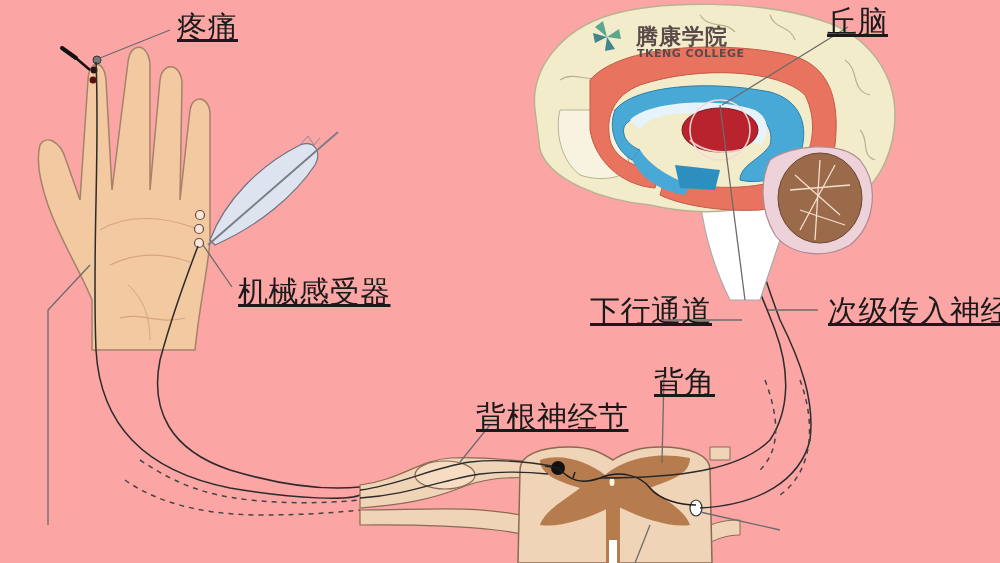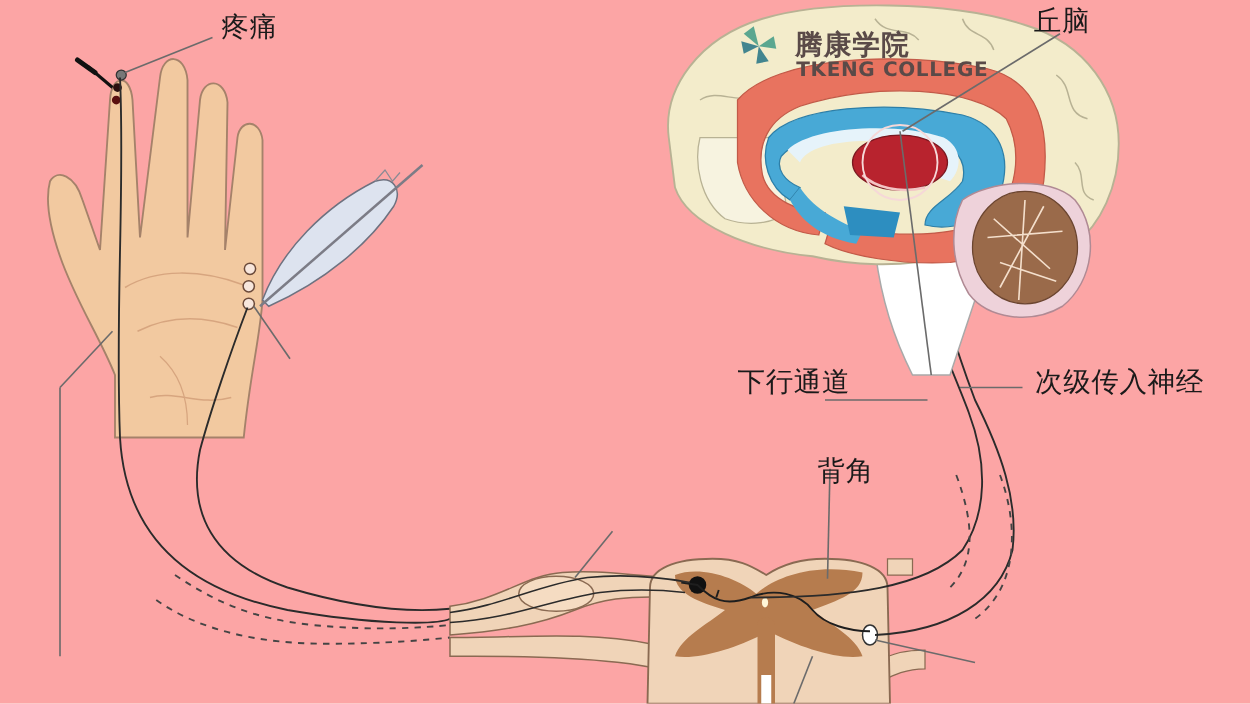--- a/index.html
+++ b/index.html
@@ -1,21 +1,21 @@
 <!DOCTYPE html>
 <html><head>
 <meta charset="utf-8">
 <style>
   html, body { margin: 0; padding: 0; background: #ffffff; }
   #stage { position: relative; width: 1000px; height: 563px; overflow: hidden; background: #fca5a5;
     font-family: "DejaVu Sans", "Liberation Sans", sans-serif; }
   svg.art { position: absolute; left: 0; top: 0; }
-  .label { position: absolute; font-size: 22px; color: #1a1a1a; white-space: nowrap; line-height: 1; letter-spacing: 0.5px; }
+  .label { position: absolute; font-size: 30px; color: #1a1a1a; white-space: nowrap; line-height: 1; letter-spacing: 0.5px; text-decoration: underline; }
   .wm-cn { position: absolute; font-size: 22px; font-weight: bold; color: #5a4a48; letter-spacing: 1px; line-height: 1; }
-  .wm-en { position: absolute; font-size: 16px; font-weight: bold; color: #5a4a48; letter-spacing: 0.5px; line-height: 1; }
+  .wm-en { position: absolute; font-size: 11px; font-weight: bold; color: #5a4a48; letter-spacing: 0.5px; line-height: 1; }
 </style>
 </head>
 <body>
 
 <div id="stage">
 
   <svg class="art" width="1000" height="563" viewBox="0 0 1000 563">
 
     <g>
       <path d="M92,350 L92,300 C80,270 60,240 48,205 C40,182 36,160 40,145 C46,135 60,140 66,160 L80,200
@@ -146,17 +146,19 @@
       <line x1="490" y1="425" x2="460" y2="462"></line>
       <line x1="700" y1="512" x2="780" y2="530"></line>
       <line x1="650" y1="525" x2="635" y2="563"></line>
     </g>
   </svg>
 
   <div class="wm-cn" style="left:636px; top:26px;">腾康学院</div>
   <div class="wm-en" style="left:637px; top:48px;">TKENG COLLEGE</div>
 
   <div class="label" style="left:177px; top:12px;">疼痛</div>
+  <div class="label" style="left:238px; top:277px;">机械感受器</div>
   <div class="label" style="left:827px; top:7px;">丘脑</div>
   <div class="label" style="left:572px; top:296px;margin-left:18px;">下行通道</div>
   <div class="label" style="left:828px; top:296px;">次级传入神经</div>
   <div class="label" style="left:654px; top:367px;">背角</div>
+  <div class="label" style="left:476px; top:402px;">背根神经节</div>
 </div>
 
 </body></html>

